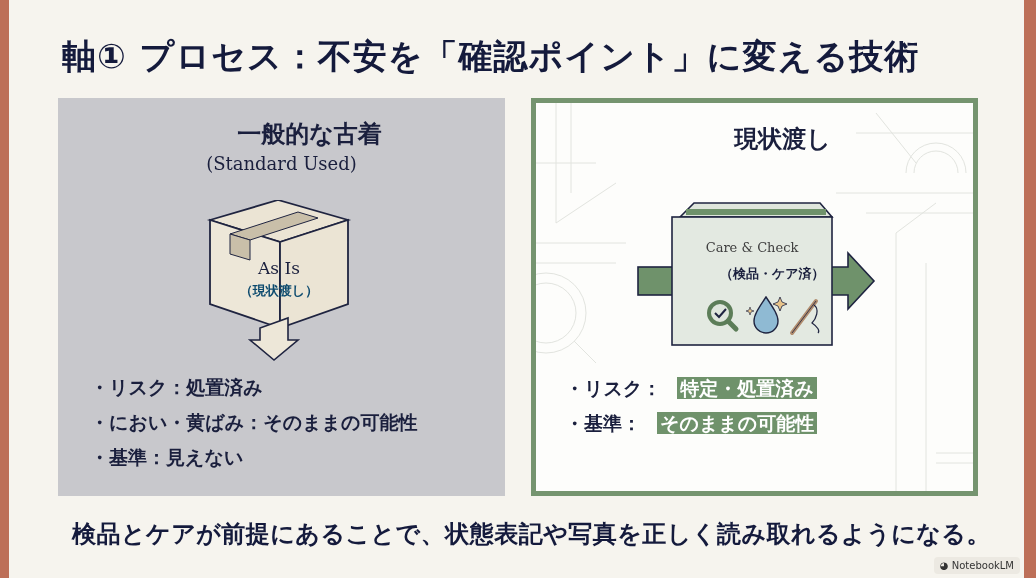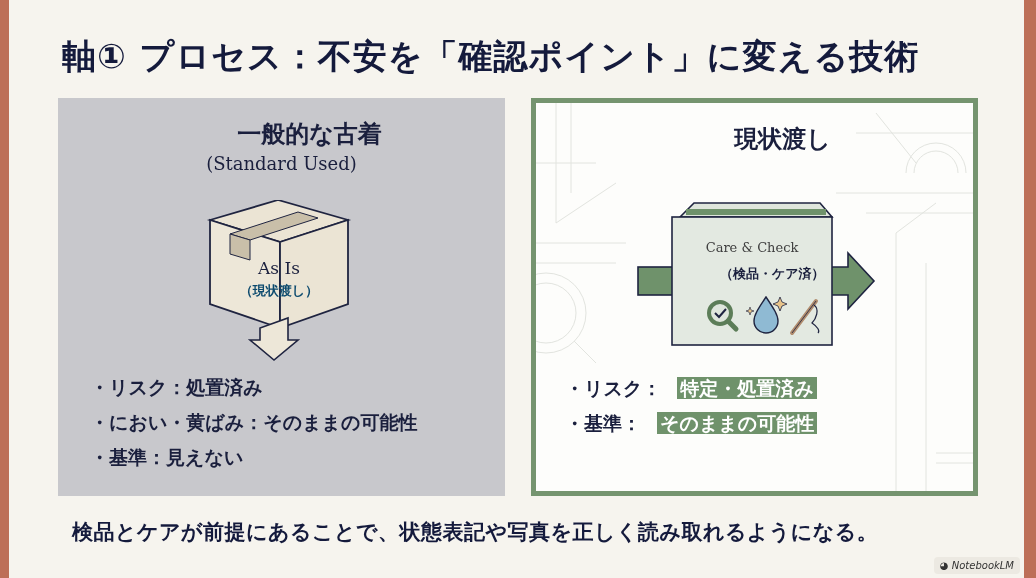--- a/index.html
+++ b/index.html
@@ -13,24 +13,24 @@
                 background:#c8c8cc; }
   .panel-right { position:absolute; left:531px; top:98px; width:437px; height:388px;
                  background:#fdfdfb; border:5px solid #75946f; overflow:hidden; }
   .head-ja { position:absolute; width:100%; text-align:center; font-size:24px; font-weight:bold;
              color:#1a1f3d;padding-left:28px; }
   .head-en { position:absolute; width:100%; text-align:center; font-size:18px;
              font-family:"DejaVu Serif", serif; color:#1a1f3d; }
   .bullets { position:absolute; font-size:19px; font-weight:bold; color:#1a1f3d; line-height:35px; }
   .bullets .row { white-space:nowrap; }
   .hl { background:#6f926b; color:#ffffff; padding:0 3px;margin-left:16px; }
-  .caption { position:absolute; left:72px; top:518px; font-size:21px; font-weight:bold;
+  .caption { position:absolute; left:72px; top:518px; font-size:24px; font-weight:bold;
              color:#141a3c; white-space:nowrap; letter-spacing:0.5px; }
   .badge { position:absolute; right:16px; bottom:4px; background:#ece9e2; border-radius:4px;
-           font-size:10px; color:#333; padding:3px 6px;font-style:italic; }
+           font-size:10px; color:#333; padding:3px 6px; }
   .deco { position:absolute; left:0; top:0; }
 </style>
 </head>
 <body>
 
 <div class="edge-left"></div>
 <div class="edge-right"></div>
 
 <div class="title">軸① プロセス：不安を「確認ポイント」に変える技術</div>
 

